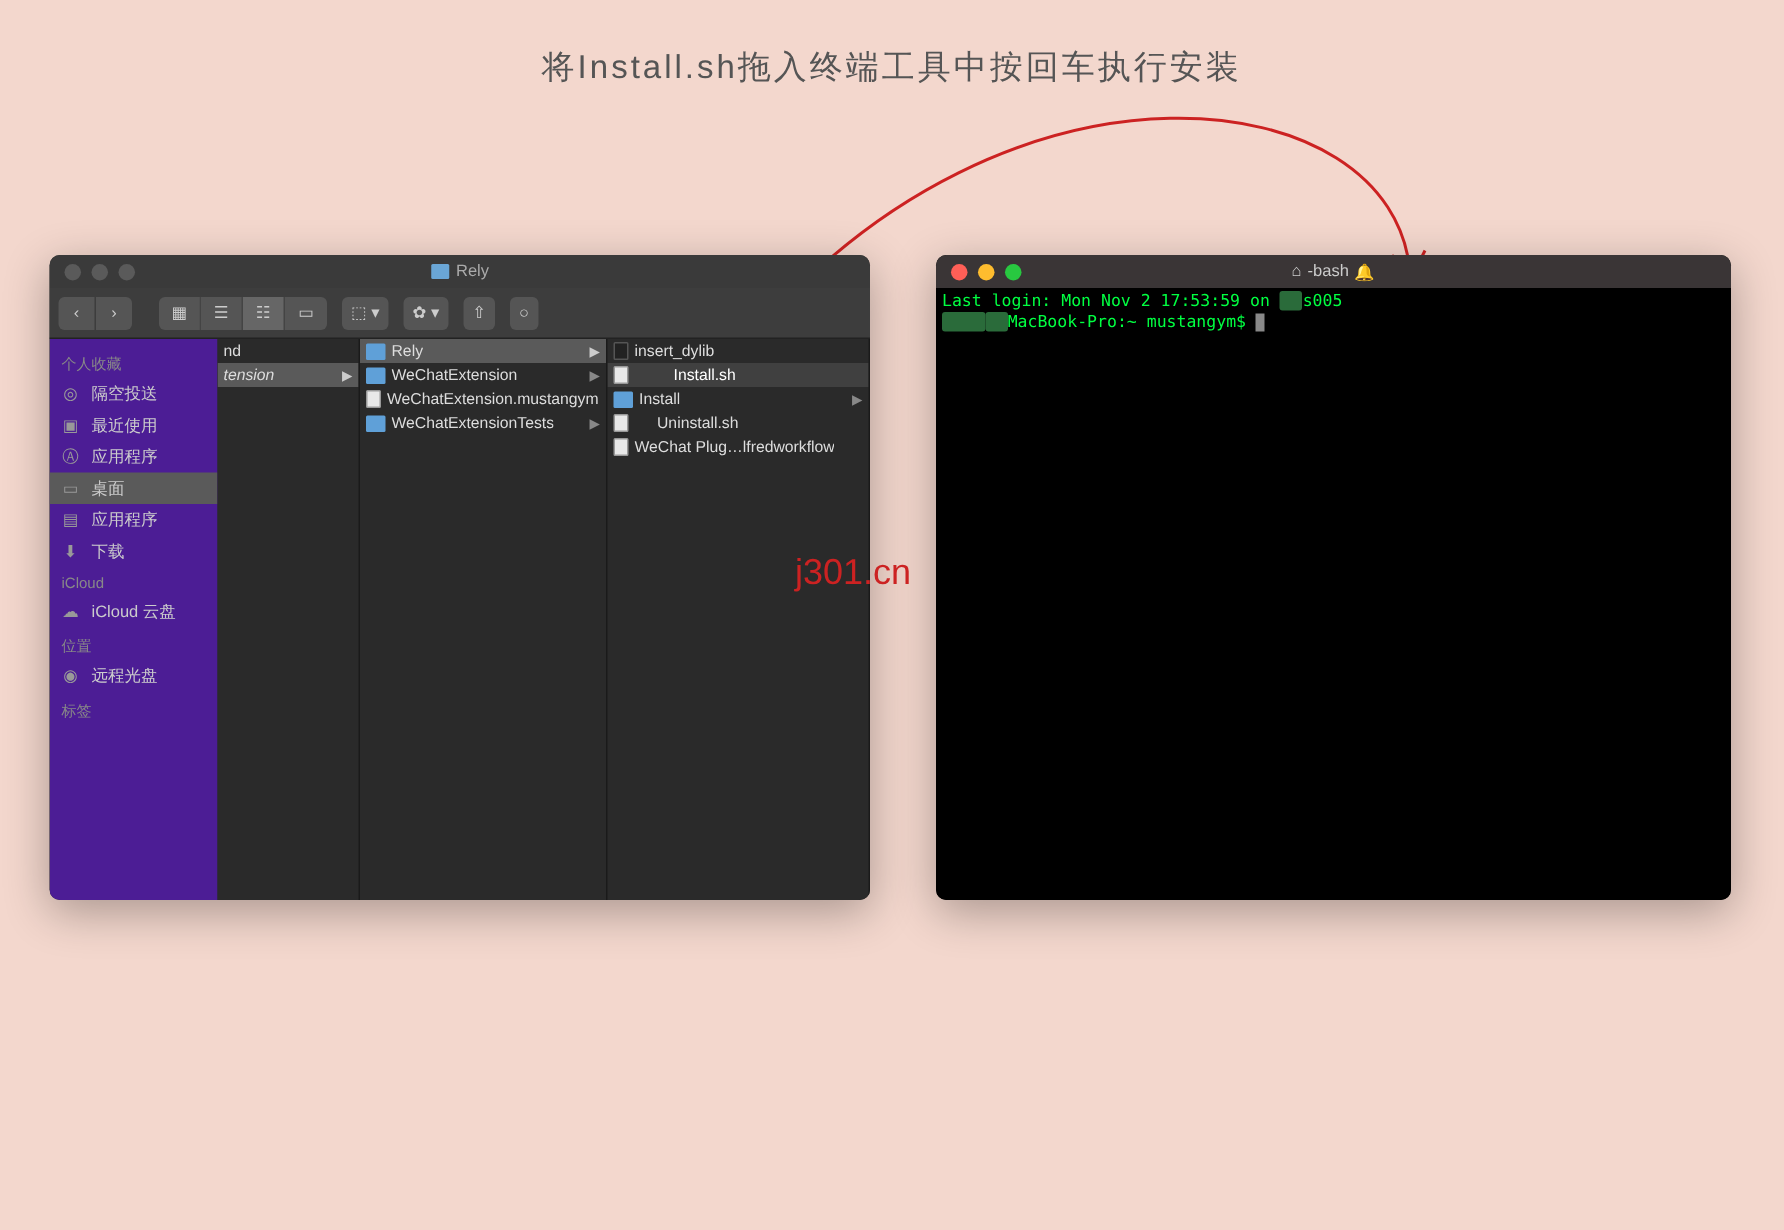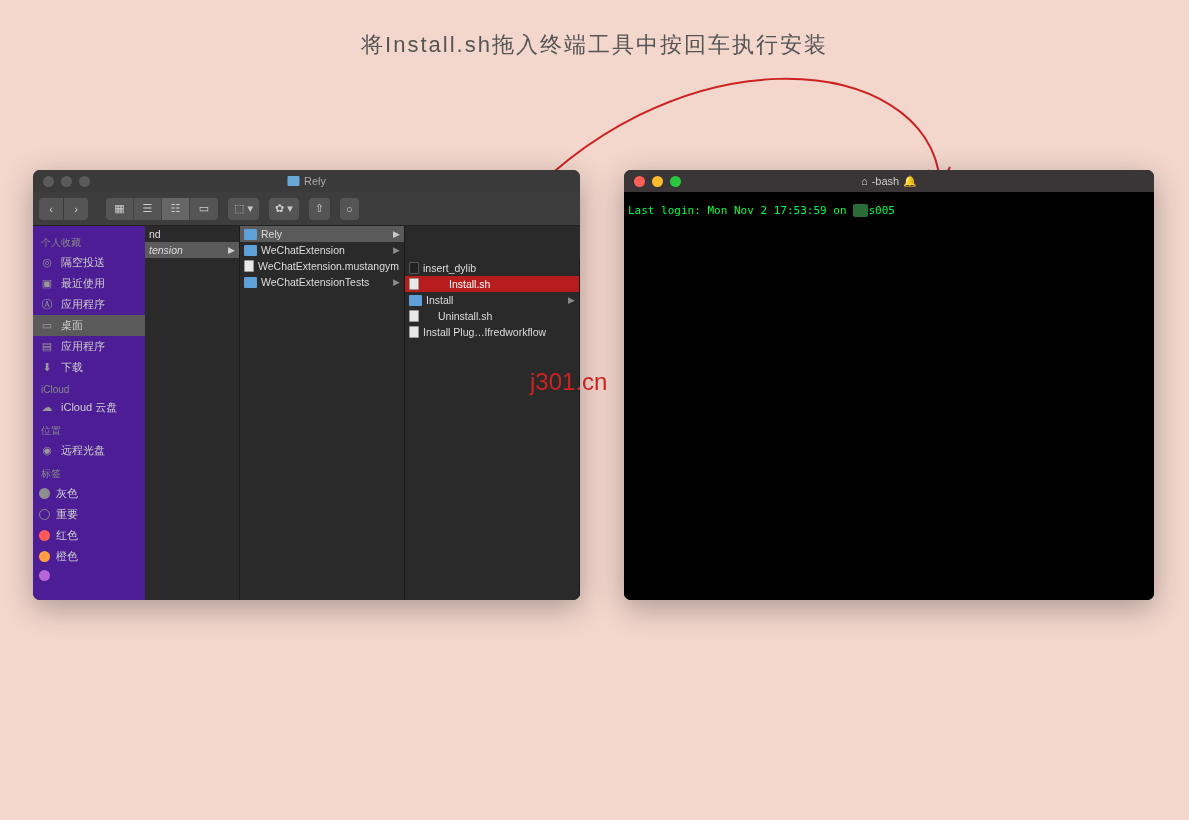--- a/index.html
+++ b/index.html
@@ -159,34 +159,34 @@
   background: #2a2a2a;
 }
 .col {
   border-right: 1px solid #1a1a1a;
   overflow: hidden;
   font-size: 10.5px;
   color: #ddd;
 }
 .col1 { width: 95px; }
 .col2 { width: 165px; }
-.col3 { flex: 1; margin-top: 34px; }
+.col3 { flex: 1; }
 .row {
   display: flex;
   align-items: center;
   padding: 2px 4px;
   gap: 4px;
   white-space: nowrap;
   overflow: hidden;
 }
 .row.sel {
   background: #5a5a5a;
 }
 .row.highlight {
-  background: #b91c1c;
+  background: #404040;
   color: white;
   gap: 30px;
 }
 .row .chev {
   margin-left: auto;
   color: #888;
   font-size: 9px;
   padding-left: 3px;
 }
 .row.sel .chev, .row.highlight .chev { color: #ccc; }
@@ -228,21 +228,21 @@
   transform: translateX(-50%);
   display: flex;
   align-items: center;
   gap: 4px;
   font-size: 11px;
 }
 .bell { color: #e6b800; }
 .term-body {
   flex: 1;
   background: #000;
-  padding: 12px 4px;
+  padding: 2px 4px;
   font-family: Menlo, Monaco, monospace;
   font-size: 11px;
   line-height: 1.25;
   color: #00ff41;
 }
 .term-body .blur {
   background: #2a6b3a;
   color: transparent;
   border-radius: 2px;
   padding: 0 1px;
@@ -342,42 +342,20 @@
           </div>
         </div>
       <div class="sb-group-label">位置</div>
       <div id="sb-loc">
           <div class="sb-item">
             <span class="sb-icon">◉</span>
             <span>远程光盘</span>
           </div>
         </div>
       <div class="sb-group-label">标签</div>
-      <div id="sb-tags">
-          <div class="sb-item">
-            <span class="tag-dot" style="background: rgb(142, 142, 142);"></span>
-            <span>灰色</span>
-          </div>
-          <div class="sb-item">
-            <span class="tag-dot" style="background: transparent; border: 1px solid rgb(136, 136, 136);"></span>
-            <span>重要</span>
-          </div>
-          <div class="sb-item">
-            <span class="tag-dot" style="background: rgb(255, 91, 91);"></span>
-            <span>红色</span>
-          </div>
-          <div class="sb-item">
-            <span class="tag-dot" style="background: rgb(255, 159, 67);"></span>
-            <span>橙色</span>
-          </div>
-          <div class="sb-item">
-            <span class="tag-dot" style="background: rgb(184, 103, 214);"></span>
-            <span></span>
-          </div>
-        </div>
     </div>
     <div class="columns">
       <div class="col col1" id="col1">
           <div class="row">
             <span style="overflow: hidden; text-overflow: ellipsis; text-align: right;">nd</span>
           </div>
           <div class="row sel">
             <span style="overflow: hidden; text-overflow: ellipsis; font-style: italic;">tension</span>
             <span class="chev">▶</span>
           </div>
@@ -416,21 +394,21 @@
             <span class="ficon folder"></span>
             <span style="overflow: hidden; text-overflow: ellipsis;">Install</span>
             <span class="chev">▶</span>
           </div>
           <div class="row">
             <span class="ficon file"></span>
             <span style="overflow: hidden; text-overflow: ellipsis; padding-left: 15px;">Uninstall.sh</span>
           </div>
           <div class="row">
             <span class="ficon file"></span>
-            <span style="overflow: hidden; text-overflow: ellipsis;">Install Plug…lfredworkflow</span>
+            <span style="overflow: hidden; text-overflow: ellipsis;">WeChat Plug…lfredworkflow</span>
           </div>
         </div>
     </div>
   </div>
 </div>
 
 <div class="terminal">
   <div class="titlebar">
     <div class="traffic-lights">
       <div class="light close"></div>
@@ -438,14 +416,15 @@
       <div class="light max"></div>
     </div>
     <div class="term-title">
       <span>⌂</span>
       <span>-bash</span>
       <span class="bell">🔔</span>
     </div>
   </div>
   <div class="term-body">
     <div><span>Last login: Mon Nov  2 17:53:59 on </span><span class="blur">tt</span><span>s005</span></div>
+    <div><span class="blur">xxxx</span><span class="blur">xx</span><span>MacBook-Pro:~ mustangym$</span> <span class="cursor"></span></div>
   </div>
 </div>
 
 </body></html>

